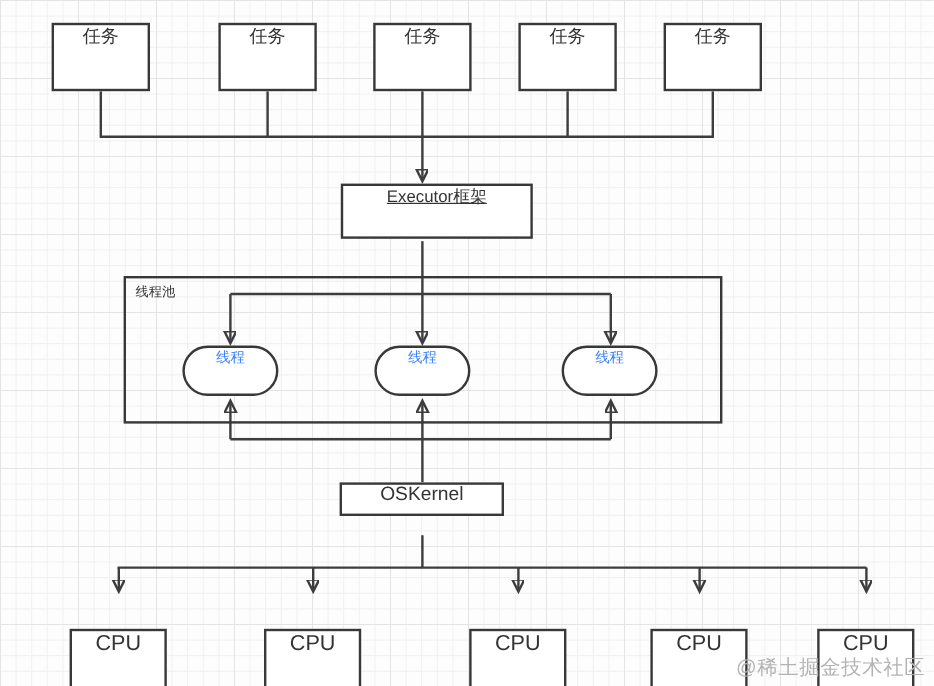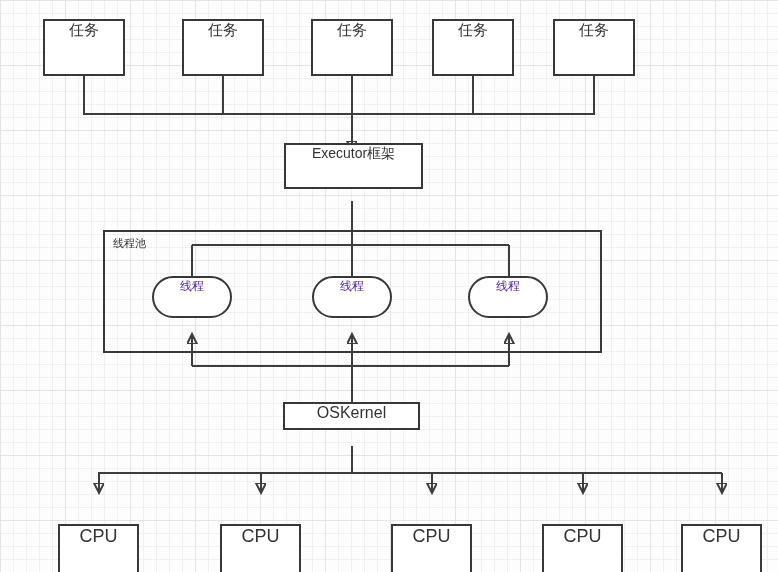--- a/index.html
+++ b/index.html
@@ -35,41 +35,41 @@
     position: absolute;
     box-sizing: border-box;
     border: 2px solid #383838;
     background: #ffffff;
     display: flex;
     justify-content: center;
     color: #333333;
     z-index: 2;
   }
   .task-box   { width: 82px; height: 57px; top: 19px; font-size: 15px; }
-  .executor-box { left: 284px; top: 143px; width: 139px; height: 46px; font-size: 14px; }
+  .executor-box { left: 284px; top: 153px; width: 160px; height: 46px; font-size: 14px; text-decoration: underline; }
   .pool {
     position: absolute;
     box-sizing: border-box;
     left: 103px; top: 230px;
     width: 499px; height: 123px;
     border: 2px solid #383838;
     background: transparent;
     z-index: 1;
   }
   .pool-label {
     position: absolute;
     left: 8px; top: 4px;
     font-size: 11px;
     color: #333333;
   }
   .thread-box {
-    width: 80px; height: 42px; top: 276px;
+    width: 80px; height: 42px; top: 288px;
     border-radius: 21px;
     font-size: 12px;
-    color: #4c1d95;
+    color: #3b82f6;
     z-index: 2;
   }
   .oskernel-box { left: 283px; top: 402px; width: 137px; height: 28px; font-size: 16px; }
   .cpu-box { width: 81px; height: 56px; top: 496px; font-size: 18px; margin-top: 28px; }
   .watermark {
     position: absolute;
     right: 7px; bottom: 4px;
     font-size: 17px;
     color: #b3b3b3;
     z-index: 3;
@@ -159,14 +159,15 @@
   <div class="node cpu-box" style="left:391px">
     <span>CPU</span>
   </div>
   <div class="node cpu-box" style="left:542px">
     <span>CPU</span>
   </div>
   <div class="node cpu-box" style="left:681px">
     <span>CPU</span>
   </div>
 
+  <div class="watermark">@稀土掘金技术社区</div>
 
 </div>
 
 </body></html>

